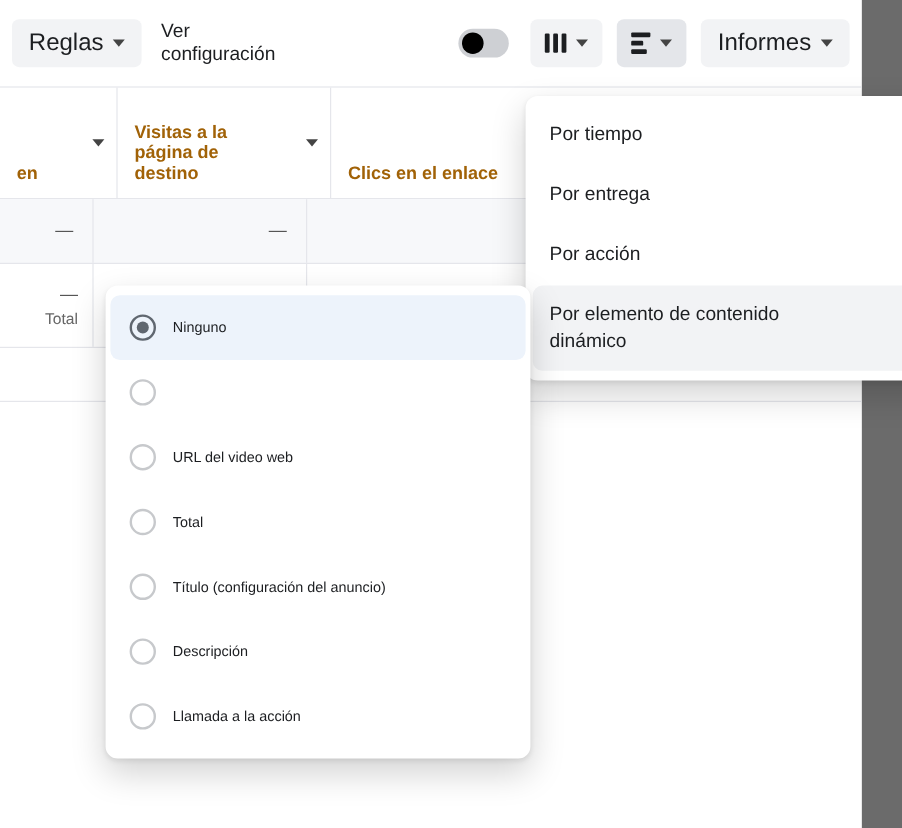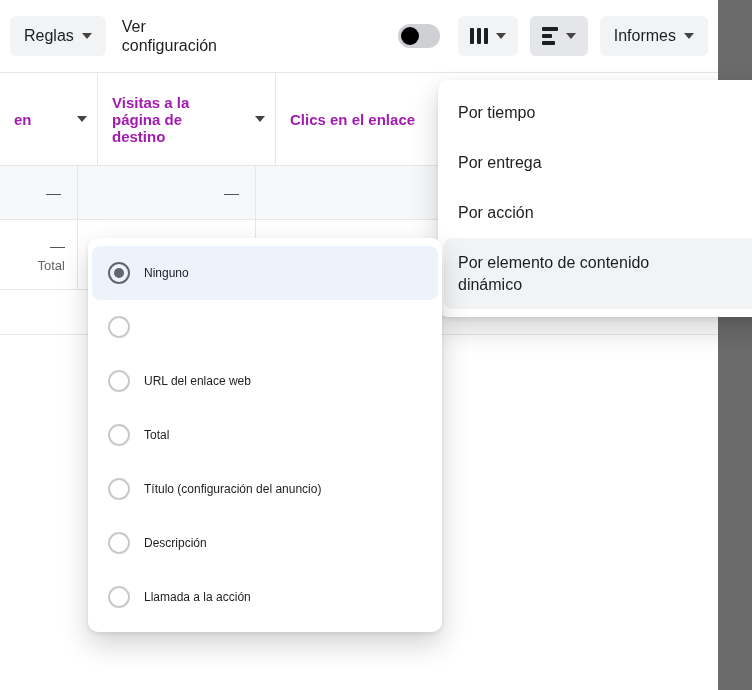--- a/index.html
+++ b/index.html
@@ -45,21 +45,21 @@
   }
   .btn {
     display: inline-flex;
     align-items: center;
     gap: 8px;
     height: 40px;
     padding: 0 14px;
     border-radius: 6px;
     background: #f2f3f5;
     border: none;
-    font-size: 16px;
+    font-size: 20px;
     color: #1c1e21;
     cursor: pointer;
     white-space: nowrap;
   }
   .btn.icon-only { padding: 0 12px; }
   .caret {
     width: 0; height: 0;
     border-left: 5px solid transparent;
     border-right: 5px solid transparent;
     border-top: 6px solid #444;
@@ -123,26 +123,26 @@
 
   
   .thead {
     display: flex;
     border-top: 1px solid #e5e6eb;
     border-bottom: 1px solid #e5e6eb;
     height: 94px;
   }
   .th {
     display: flex;
-    align-items: center;
+    align-items: flex-end;
     padding: 12px 14px;
     border-right: 1px solid #e5e6eb;
     font-size: 15px;
     font-weight: 700;
-    color: #a21caf;
+    color: #a16207;
     position: relative;
   }
   .th .sort-caret {
     position: absolute;
     right: 10px;
     top: 50%;
     transform: translateY(-50%);
   }
   .th-0 { width: 98px; font-weight:700;}
   .th-1 { width: 178px; }
@@ -396,21 +396,21 @@
     <div class="panel-left" id="panel-left">
         <div class="ritem sel">
           <div class="radio checked"></div>
           <div>Ninguno</div>
         </div>
         <div class="ritem">
           <div class="radio"></div>
         </div>
         <div class="ritem">
           <div class="radio"></div>
-          <div>URL del enlace web</div>
+          <div>URL del video web</div>
         </div>
         <div class="ritem">
           <div class="radio"></div>
           <div>Total</div>
         </div>
         <div class="ritem">
           <div class="radio"></div>
           <div>Título (configuración del anuncio)</div>
         </div>
         <div class="ritem">

